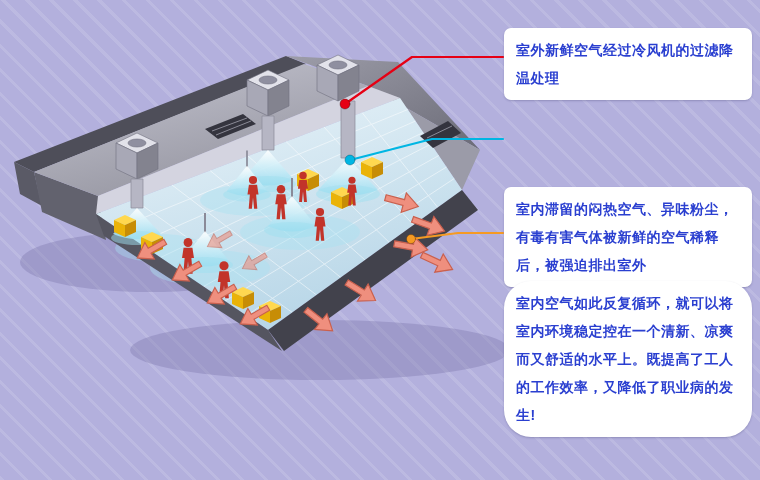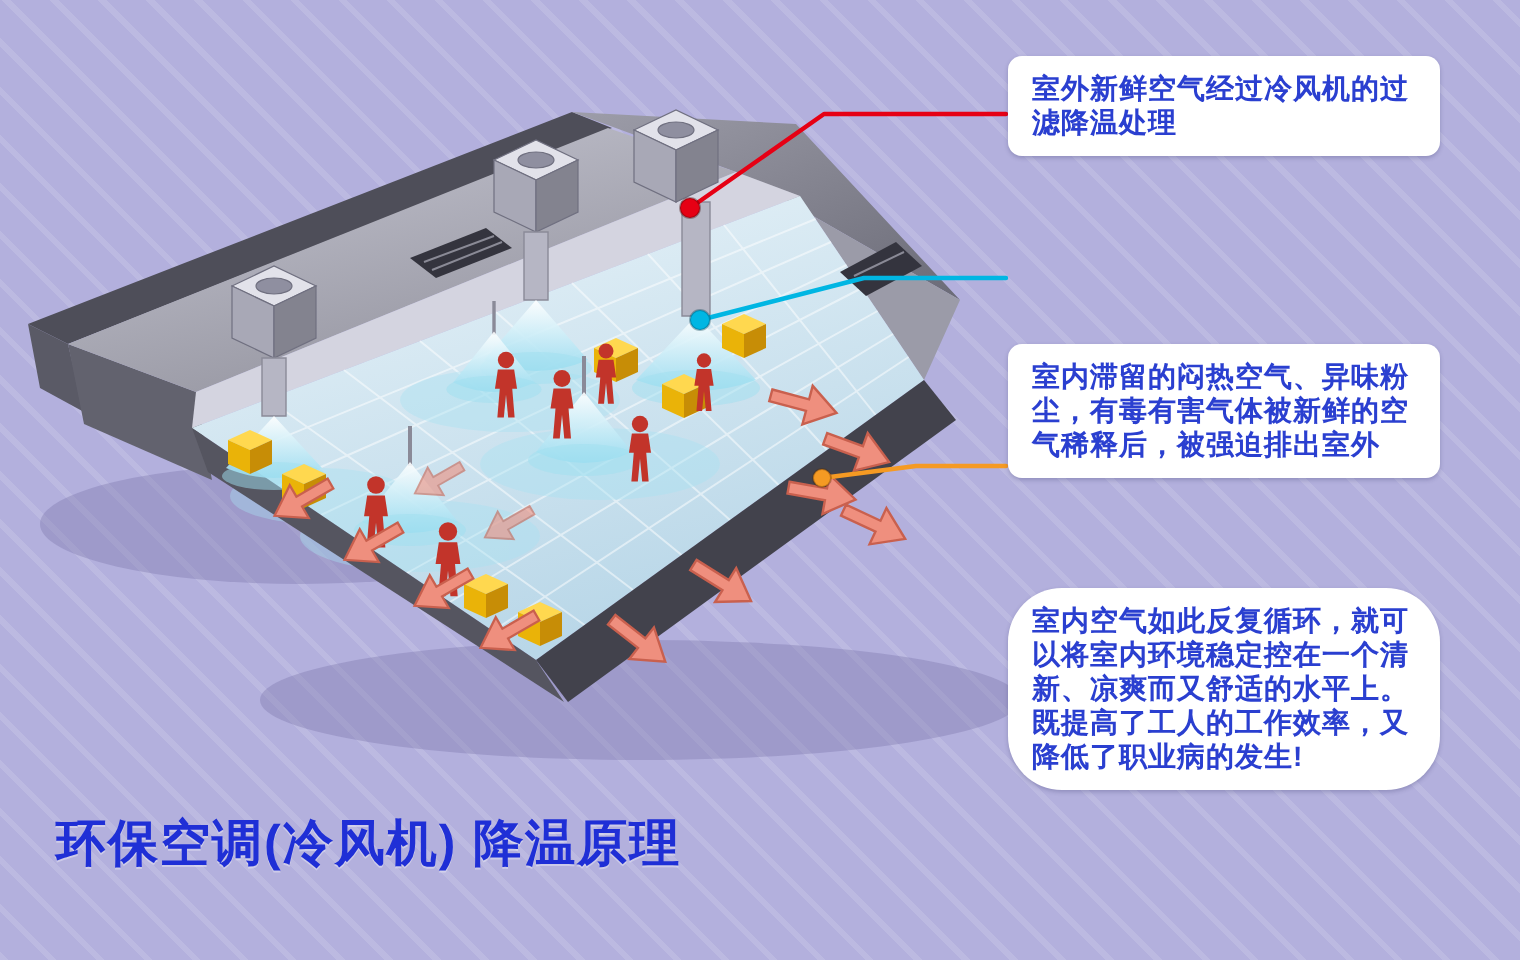--- a/index.html
+++ b/index.html
@@ -8,32 +8,32 @@
     width:760px;height:480px;
     overflow:hidden;
     background-color:#b3b0dd;
     background-image:repeating-linear-gradient(45deg,
       rgba(255,255,255,0.12) 0px, rgba(255,255,255,0.12) 3px,
       rgba(255,255,255,0) 3px, rgba(255,255,255,0) 17px);
     font-family:"Liberation Sans", sans-serif;
   }
   .scene{position:absolute;left:0;top:0;width:760px;height:480px;}
   .callout{
-    position:absolute;left:504px;width:216px;
+    position:absolute;left:504px;width:248px;
     box-sizing:border-box;
     background:#ffffff;border-radius:7px;
     padding:8px 12px;
-    color:#2a3fd0;font-size:14px;line-height:17px;font-weight:bold;
+    color:#2a3fd0;font-size:14px;line-height:28px;font-weight:bold;
     letter-spacing:0.5px;
     box-shadow:0 1px 2px rgba(40,40,90,0.25);
   }
   #callout-1{top:28px;}
   #callout-2{top:112px;}
-  #callout-3{top:172px;}
-  #callout-4{top:294px;border-radius:27px;}
+  #callout-3{top:187px;}
+  #callout-4{top:281px;border-radius:27px;}
   .poster-title{
     position:absolute;left:28px;top:405px;
     font-size:25px;font-weight:bold;color:#1f2fd6;
     letter-spacing:1px;
     text-shadow:0 1px 0 rgba(255,255,255,0.35);
   }
 </style>
 </head>
 <body>
 
@@ -209,15 +209,14 @@
       <circle cx="350" cy="160" r="5" stroke="rgba(0,60,80,0.35)" stroke-width="1" fill="#00b6e3"></circle>
       <polyline points="411,239 458,233 503,233" stroke-width="2.2" stroke="#f59a23"></polyline>
       <circle cx="411" cy="239" r="4.5" stroke="rgba(80,40,0,0.35)" stroke-width="1" fill="#f59a23"></circle>
     </g>
   </svg>
 
   <div class="callout" id="callout-1">室外新鲜空气经过冷风机的过滤降温处理</div>
   <div class="callout" id="callout-3">室内滞留的闷热空气、异味粉尘，有毒有害气体被新鲜的空气稀释后，被强迫排出室外</div>
   <div class="callout" id="callout-4">室内空气如此反复循环，就可以将室内环境稳定控在一个清新、凉爽而又舒适的水平上。既提高了工人的工作效率，又降低了职业病的发生!</div>
 
-  <div class="poster-title">环保空调(冷风机)  降温原理</div>
 
 </div>
 
 </body></html>

